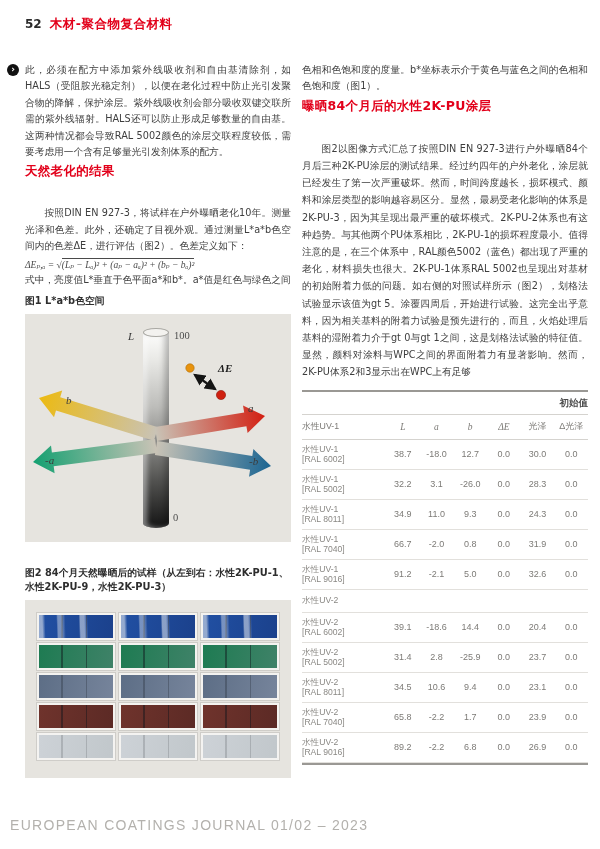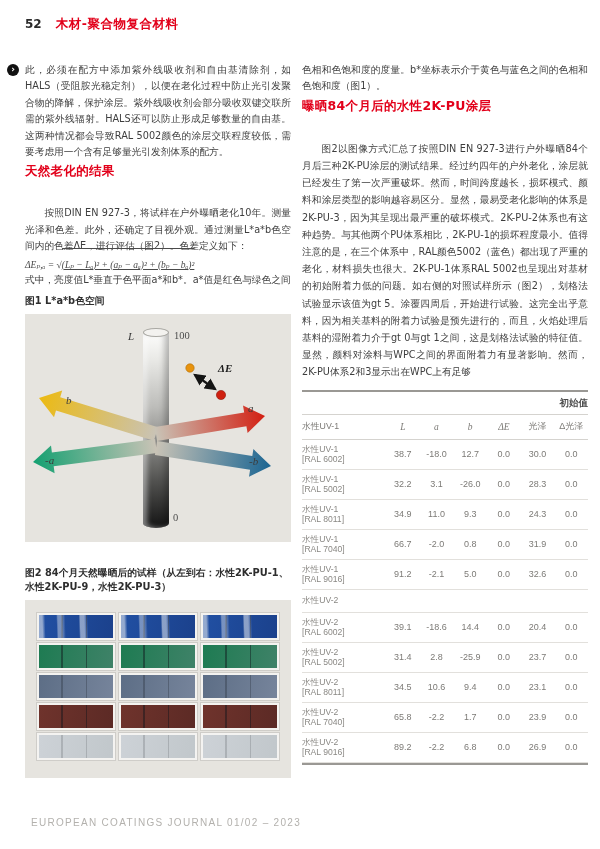--- a/index.html
+++ b/index.html
@@ -1,37 +1,37 @@
 <!DOCTYPE html>
 <html lang="zh"><head>
 <meta charset="utf-8">
 <style>
   html,body{margin:0;padding:0;background:#888;}
   #page{position:relative;width:600px;height:849px;background:#ffffff;overflow:hidden;
         font-family:"DejaVu Sans","Liberation Sans",sans-serif;color:#3a3a3a;}
   
-  .page-head{position:absolute;left:25px;top:16px;display:flex;align-items:baseline;gap:14px;}
+  .page-head{position:absolute;left:25px;top:16px;display:flex;align-items:baseline;gap:8px;}
   .pnum{font-size:12px;font-weight:bold;color:#2b2b2b;}
   .ptitle{font-size:12.5px;font-weight:bold;color:#e2001a;letter-spacing:.5px;}
   
   .margin-bullet{position:absolute;left:7px;top:64px;width:12px;height:12px;border-radius:50%;
         background:#111;color:#fff;font-size:9px;line-height:11px;text-align:center;font-weight:bold;}
   
   .col{position:absolute;top:62px;}
   .col.left{left:25px;width:266px;}
   .col.right{left:302px;width:286px;}
   .body{margin:0;font-size:9.7px;line-height:16.4px;text-align:justify;color:#3d3d3d;}
   .body.indent{text-indent:2em;}
   .nowrap{white-space:nowrap;overflow:hidden;}
   .sec{margin:3px 0 0 0;font-size:12.5px;font-weight:bold;color:#e2001a;letter-spacing:.3px;}
   .col .sec + .body{margin-top:25px;}
   
   .formula{margin:4px 0 2px 0;font-family:"Liberation Serif","DejaVu Serif","DejaVu Sans",serif;
         font-style:italic;font-size:9.5px;color:#4a4a4a;}
-  .formula .radicand{border-top:1px solid #4a4a4a;padding-top:11px;text-decoration:underline;}
+  .formula .radicand{border-top:1px solid #4a4a4a;padding-top:1px;}
   
   .figcap{margin:6px 0 0 0;font-size:9.8px;font-weight:bold;line-height:14.5px;color:#2e2e2e;}
   .figcap.mt{margin-top:24px;}
   
   .figbox{position:relative;background:#e6e4df;margin-top:5px;}
   .fig1{height:228px;}
   .fig1 svg{position:absolute;left:0;top:0;z-index:2;}
   .cyl{position:absolute;left:118px;top:18px;width:26px;height:196px;z-index:1;
        background:linear-gradient(to bottom,#fdfdfc 0%,#e9e9e6 14%,#bdbdba 38%,#8e8e8b 55%,#525250 76%,#141414 100%);
        box-shadow:inset 4px 0 5px rgba(255,255,255,.45), inset -4px 0 6px rgba(0,0,0,.28);
@@ -68,21 +68,21 @@
   .thead,.trow{display:grid;grid-template-columns:84px repeat(6,1fr);align-items:center;}
   .thead{border-bottom:1px solid #d5d3cf;min-height:24px;}
   .thead .hcell{font-size:9px;color:#7c7a76;text-align:center;}
   .thead .hcell.lab{text-align:left;font-size:8.8px;}
   .thead .hcell.ital{font-family:"Liberation Serif","DejaVu Serif",serif;font-style:italic;font-size:9.5px;}
   .trow{min-height:29px;border-bottom:1px solid #e2e0dc;}
   .trow.section{min-height:22px;}
   .tlabel{font-size:8.6px;line-height:10.5px;color:#8a8884;padding:3px 0;}
   .tval{font-size:9px;color:#7c7a76;text-align:center;}
   
-  .footer{position:absolute;left:31px;top:817px;font-size:10px;letter-spacing:1.3px;
+  .footer{position:absolute;left:10px;top:817px;font-size:14px;letter-spacing:1.3px;
        color:#b3b1ad;font-family:"Liberation Sans","DejaVu Sans",sans-serif;}
 </style>
 </head>
 <body>
 
 <div id="page">
 
   <div class="page-head">
     <span class="pnum">52</span>
     <span class="ptitle">木材-聚合物复合材料</span>

